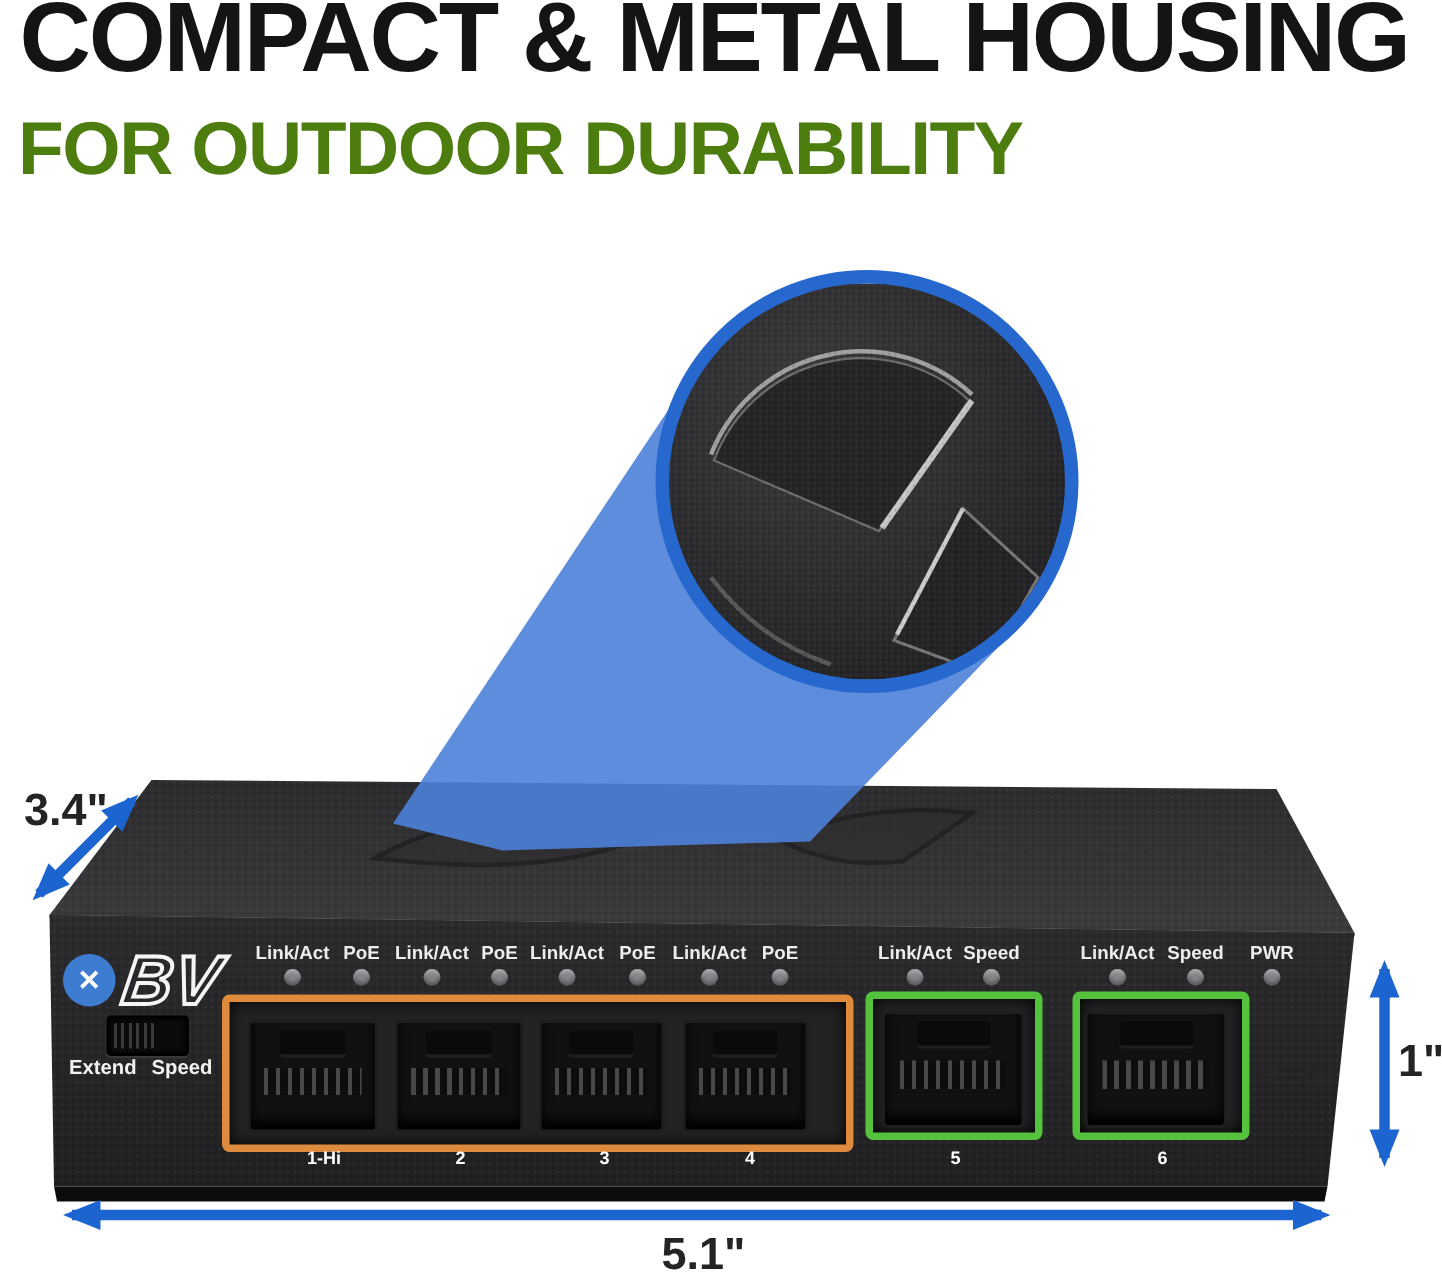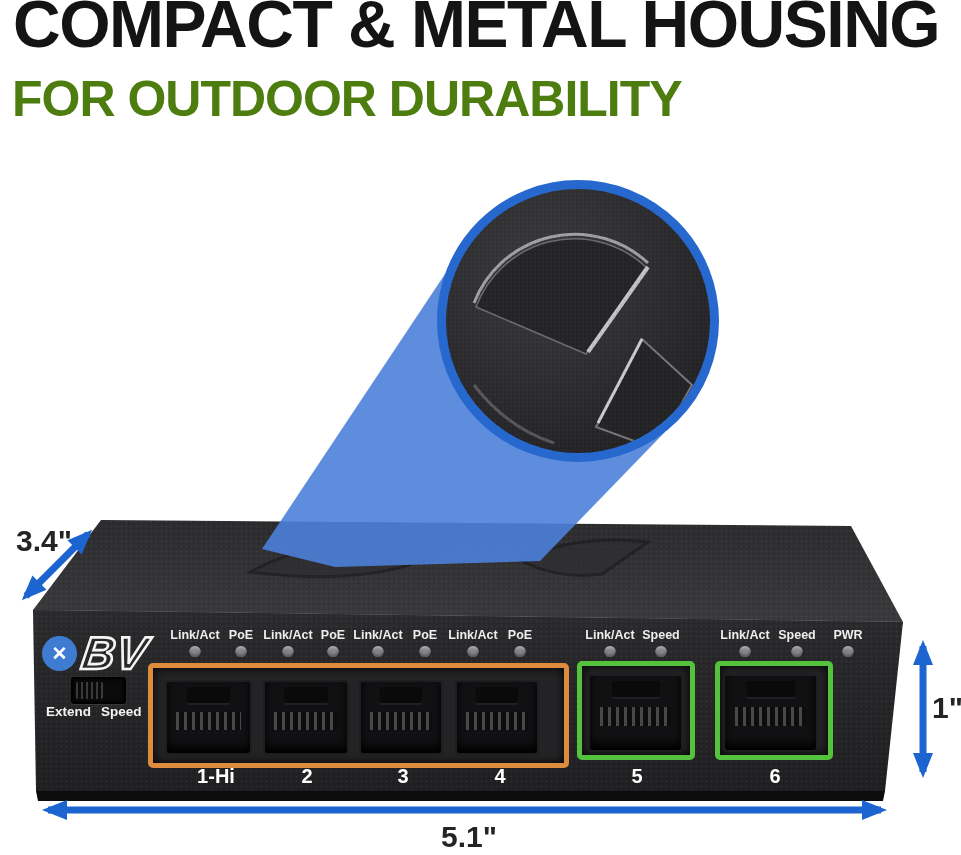--- a/index.html
+++ b/index.html
@@ -77,21 +77,21 @@
   .jack .tab {
     position:absolute; top:5px; left:50%; transform:translateX(-50%);
     width:54%; height:22%; background:#0a0a0b; border-radius:2px;
     box-shadow: 0 2px 0 #202022;
   }
   .jack .pins {
     position:absolute; top:42%; left:11%; width:78%; height:26%;
     background:repeating-linear-gradient(90deg,#48484a 0 3px,#0d0d0e 3px 8px);
   }
   .port-num {
-    top:766px; transform:translateX(-50%); font-size:20px; font-weight:bold;
+    top:766px; transform:translateX(-50%); font-size:12px; font-weight:bold;
     color:#ffffff; line-height:1; white-space:nowrap;
   }
   
   .dim-label {
     position:absolute; z-index:5; font-size:30px; font-weight:bold; color:#242424;
     line-height:1; white-space:nowrap;
   }
   .dim-depth  { left:16px;  top:526px; }
   .dim-height { left:932px; top:693px; }
   .dim-width  { left:441px; top:822px; }

